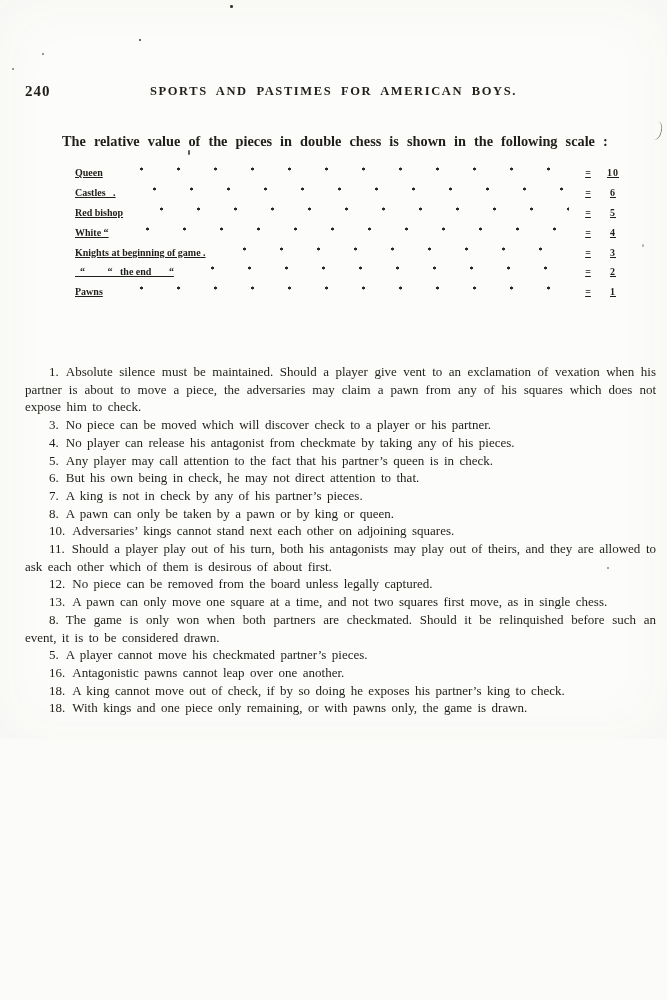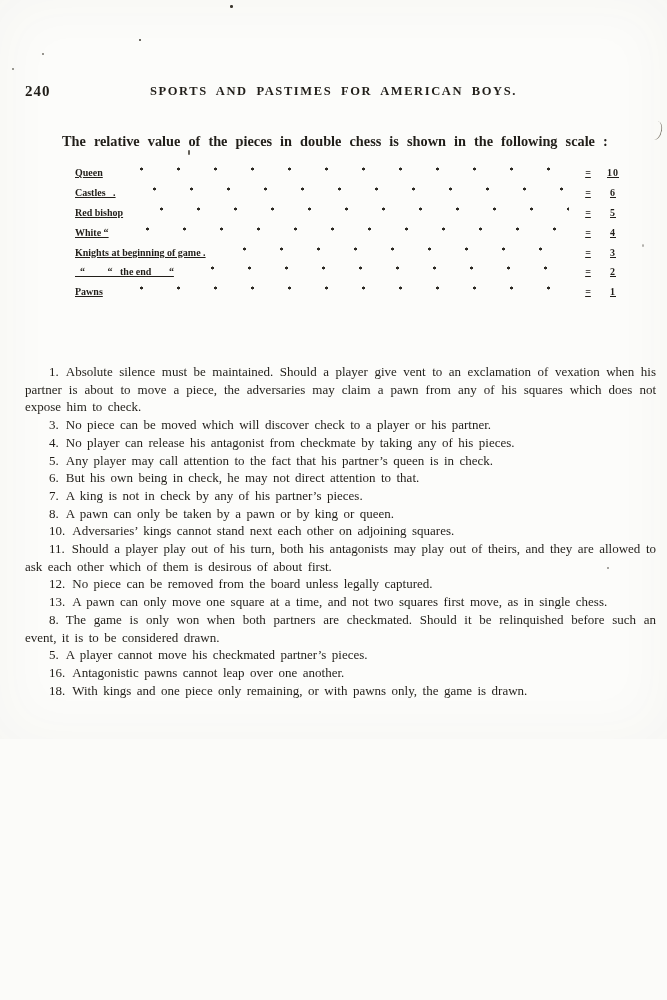--- a/index.html
+++ b/index.html
@@ -151,20 +151,21 @@
     <p class="rule"><span class="rule-num">6.</span><span>But his own being in check, he may not direct attention to that.</span></p>
     <p class="rule"><span class="rule-num">7.</span><span>A king is not in check by any of his partner’s pieces.</span></p>
     <p class="rule"><span class="rule-num">8.</span><span>A pawn can only be taken by a pawn or by king or queen.</span></p>
     <p class="rule"><span class="rule-num">10.</span><span>Adversaries’ kings cannot stand next each other on adjoining squares.</span></p>
     <p class="rule"><span class="rule-num">11.</span><span>Should a player play out of his turn, both his antagonists may play out of theirs, and they are allowed to ask each other which of them is desirous of about first.</span></p>
     <p class="rule"><span class="rule-num">12.</span><span>No piece can be removed from the board unless legally captured.</span></p>
     <p class="rule"><span class="rule-num">13.</span><span>A pawn can only move one square at a time, and not two squares first move, as in single chess.</span></p>
     <p class="rule"><span class="rule-num">8.</span><span>The game is only won when both partners are checkmated.  Should it be relinquished before such an event, it is to be considered drawn.</span></p>
     <p class="rule"><span class="rule-num">5.</span><span>A player cannot move his checkmated partner’s pieces.</span></p>
     <p class="rule"><span class="rule-num">16.</span><span>Antagonistic pawns cannot leap over one another.</span></p>
+    <p class="rule"><span class="rule-num">18.</span><span>A king cannot move out of check, if by so doing he exposes his partner’s king to check.</span></p>
     <p class="rule"><span class="rule-num">18.</span><span>With kings and one piece only remaining, or with pawns only, the game is drawn.</span></p>
   </div>
 
   <div class="speck" style="left:230px; top:5px;  width:2.5px; height:2.5px;"></div>
   <div class="speck" style="left:139px; top:39px; width:2px; height:2px;"></div>
   <div class="speck" style="left:42px;  top:53px; width:2px; height:2px; opacity:.7;"></div>
   <div class="speck" style="left:12px;  top:68px; width:1.5px; height:1.5px; opacity:.6;"></div>
   <div class="speck" style="left:151px; top:90px; width:2px; height:2px; opacity:.7;"></div>
   <div class="speck" style="left:188px; top:150px; width:2px; height:5px; border-radius:1px; opacity:.8;"></div>
   <div class="speck" style="left:642px; top:244px; width:2px; height:3px; opacity:.4;"></div>

